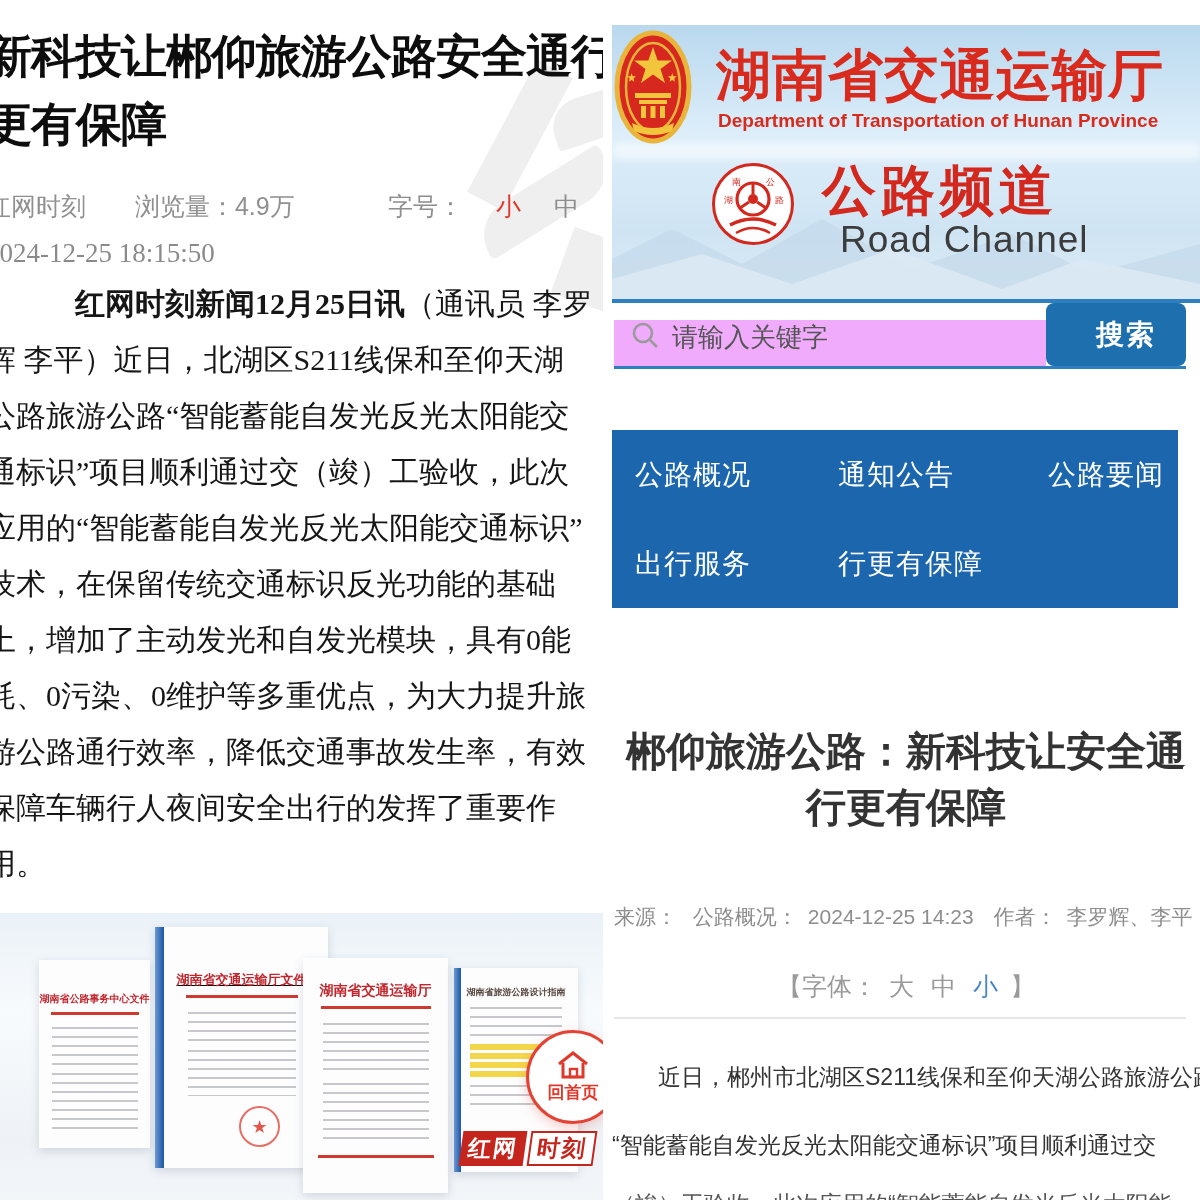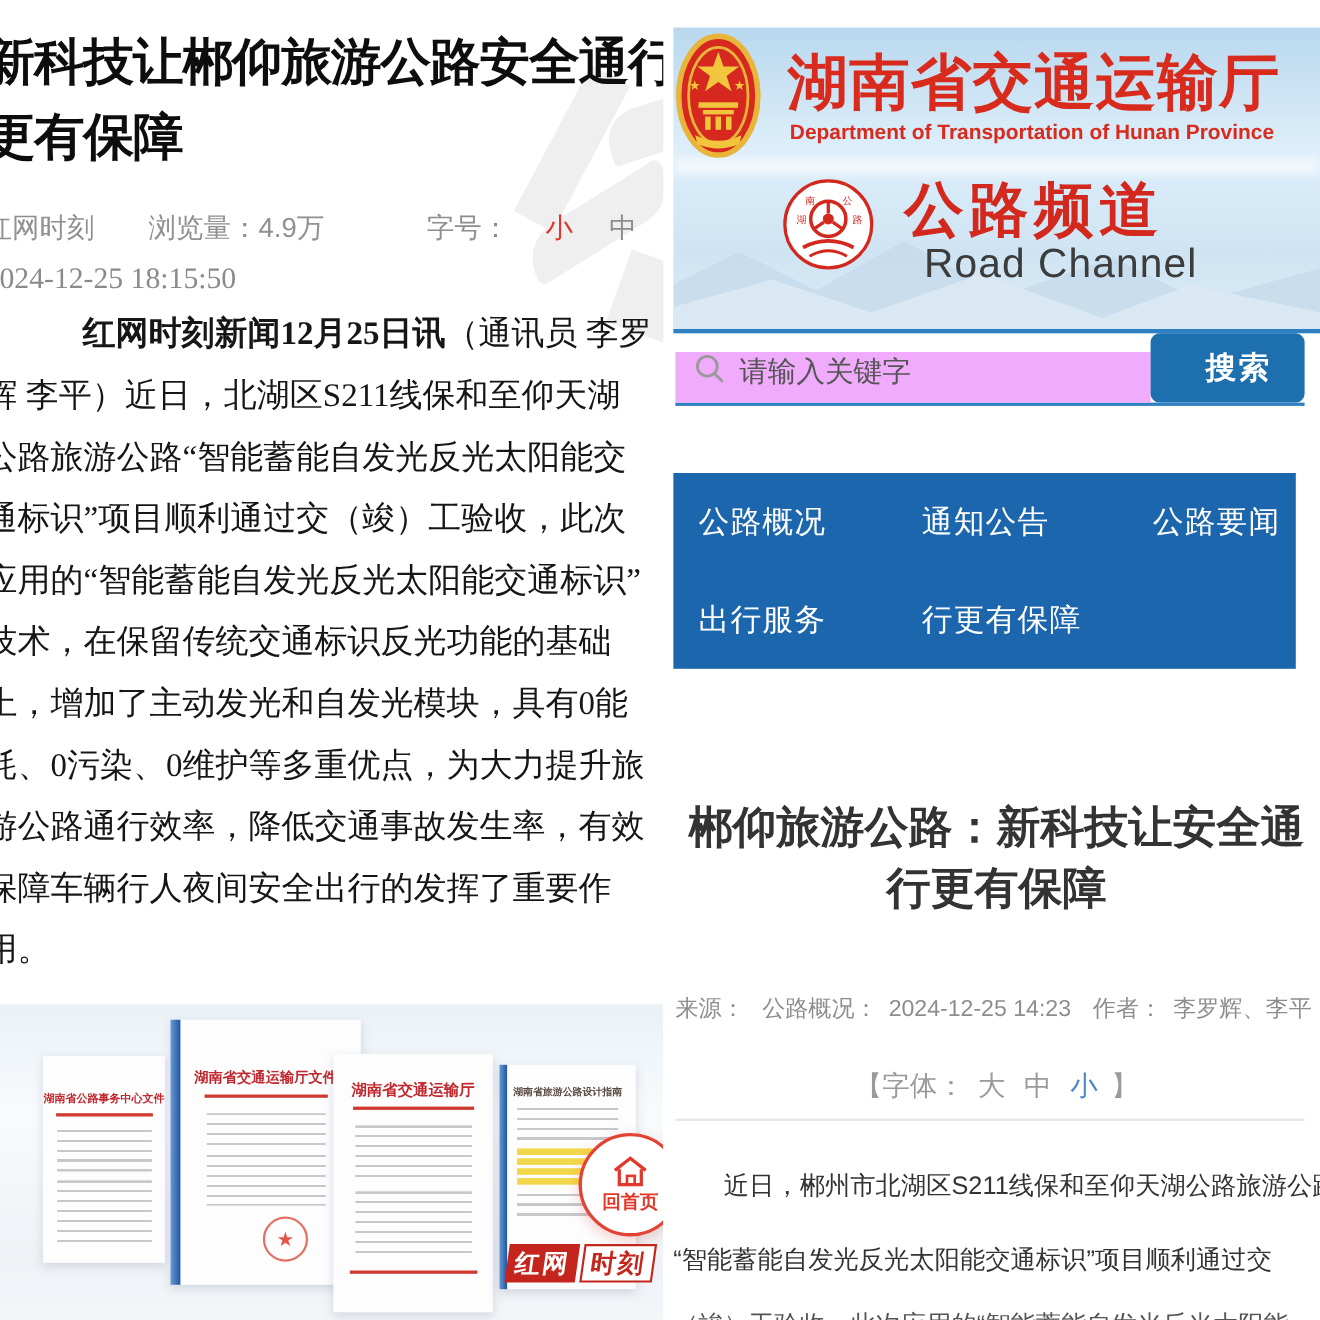--- a/index.html
+++ b/index.html
@@ -129,21 +129,21 @@
     </div>
 
     <div class="lp-figure">
       <div class="doc" style="left:39px;top:47px;width:111px;height:188px;">
         <div class="doc-title" style="margin-top:32px;font-size:10px;color:#c1272d;">湖南省公路事务中心文件</div>
         <div class="red-rule" style="width:88px;"></div>
         <div class="bars" style="width:86px;height:38px;margin-top:12px;"></div>
         <div class="bars" style="width:86px;height:60px;"></div>
       </div>
 
-      <div class="doc" style="left:155px;top:14px;width:173px;height:241px;">
+      <div class="doc" style="left:155px;top:14px;width:173px;height:241px;text-decoration:underline;">
         <div class="spine" style="width:9px;"></div>
         <div class="doc-title" style="margin-top:44px;font-size:13px;color:#c1272d;">湖南省交通运输厅文件</div>
         <div class="red-rule" style="width:112px;"></div>
         <div class="bars" style="width:108px;height:30px;margin-top:14px;"></div>
         <div class="bars" style="width:108px;height:46px;"></div>
         <div class="seal" style="left:84px;top:179px;width:37px;height:37px;font-size:18px;">★</div>
       </div>
 
       <div class="doc" style="left:303px;top:45px;width:145px;height:235px;">
         <div class="doc-title" style="margin-top:24px;font-size:14px;color:#c1272d;">湖南省交通运输厅</div>

